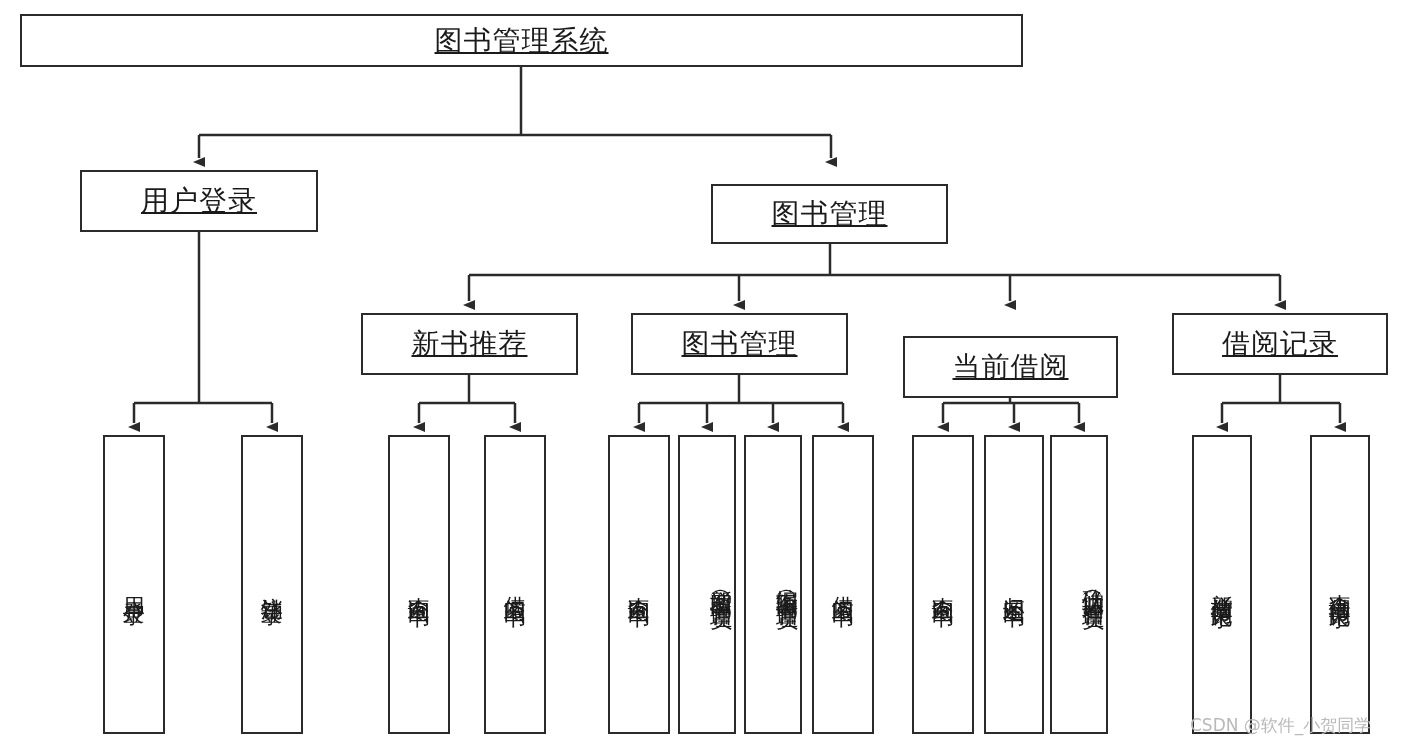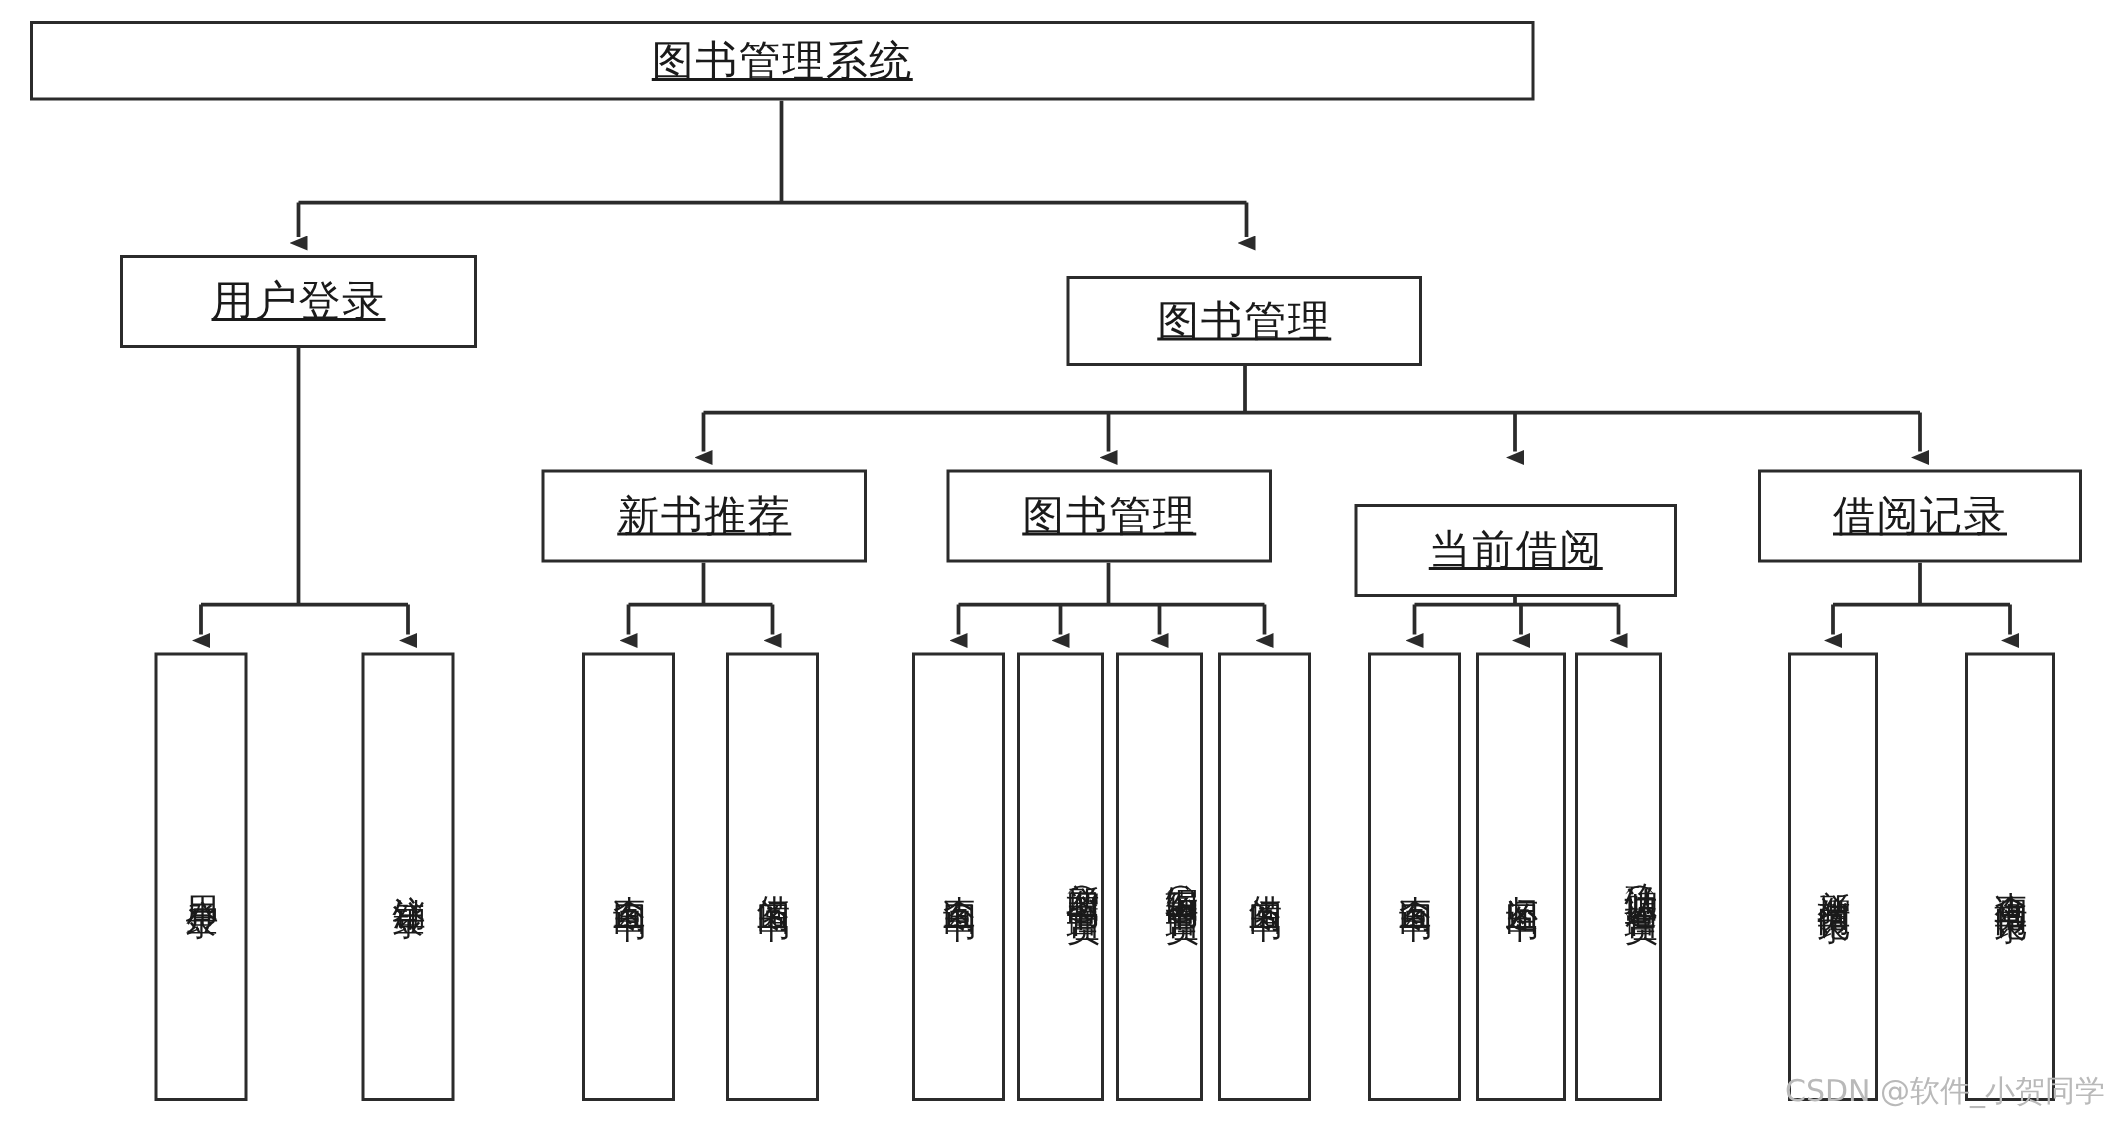--- a/index.html
+++ b/index.html
@@ -53,21 +53,21 @@
     text-align: left;
     white-space: nowrap;
   }
   .node-v.vcenter {
     align-items: center;
   }
   .watermark {
     position: absolute;
     left: 1190px;
     top: 714px;
-    font-size: 20px;
+    font-size: 17px;
     color: #b9b9b9;
     white-space: nowrap;
     z-index: 5;
   }
 </style>
 </head>
 <body>
 
 <div id="canvas">
 

